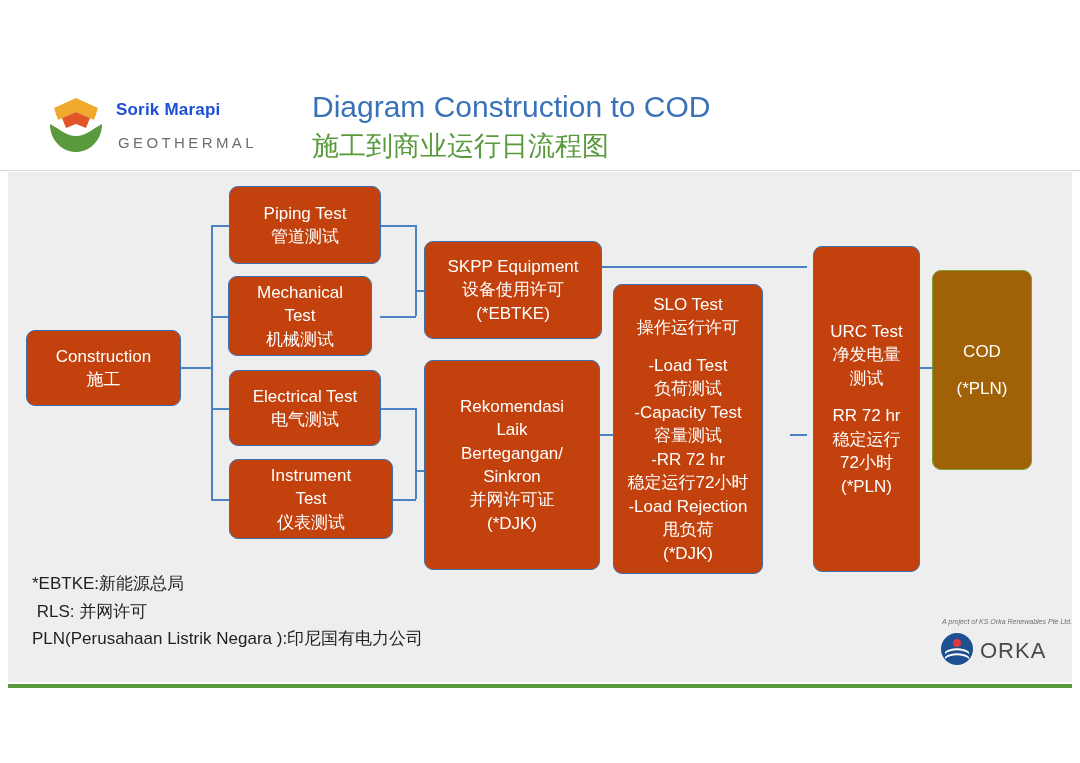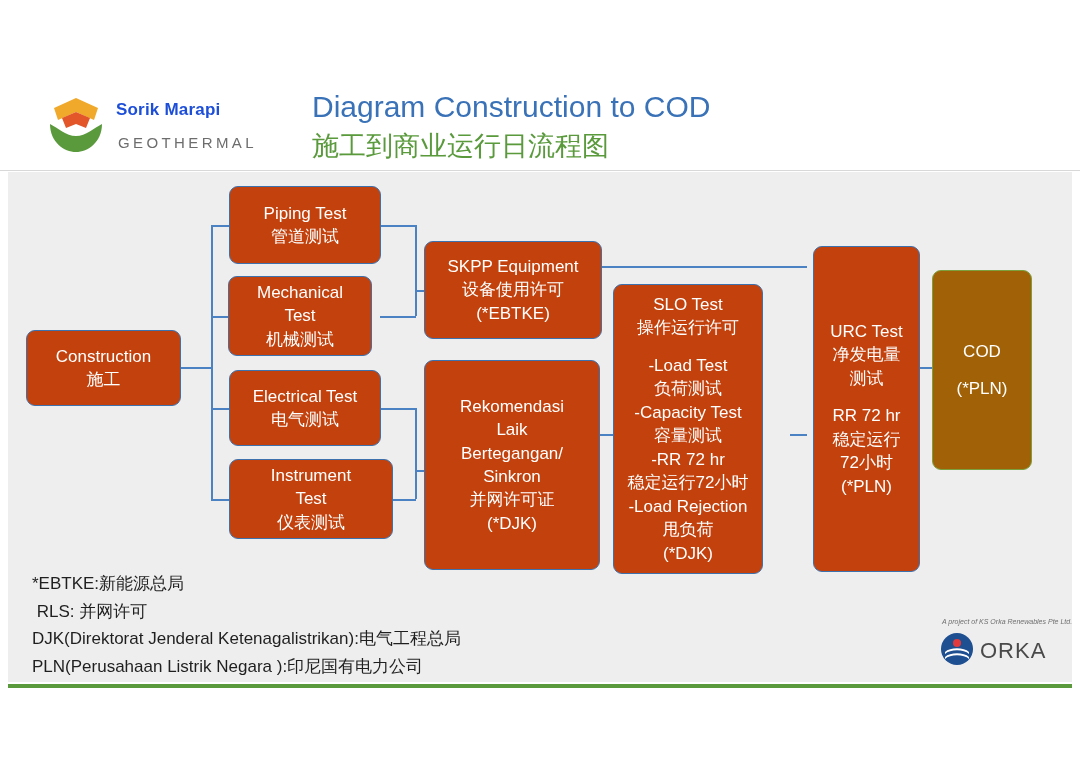--- a/index.html
+++ b/index.html
@@ -275,21 +275,20 @@
 
   <div class="box green" style="left:932px; top:270px; width:100px; height:200px;">
     <span class="ln">COD</span>
     <span class="blank"></span>
     <span class="ln">(*PLN)</span>
   </div>
 
   <div class="legend">
     <div>*EBTKE:新能源总局</div>
     <div> RLS: 并网许可</div>
-    <div>DJK(Direktorat Jenderal Ketenagalistrikan):电气工程总局</div>
     <div>PLN(Perusahaan Listrik Negara ):印尼国有电力公司</div>
   </div>
 
   <div class="orka">
     <div class="orka-note">A project of KS Orka Renewables Pte Ltd.</div>
     <svg class="orka-logo" viewBox="0 0 34 34">
       <circle cx="17" cy="17" r="16" fill="#1d4f91"></circle>
       <path d="M5 20 C10 15, 24 15, 29 20 L29 22 C24 17, 10 17, 5 22 Z" fill="#ffffff"></path>
       <path d="M5 25 C10 20, 24 20, 29 25 L29 27 C24 22, 10 22, 5 27 Z" fill="#ffffff"></path>
       <circle cx="17" cy="11" r="4" fill="#e03a3e"></circle>

